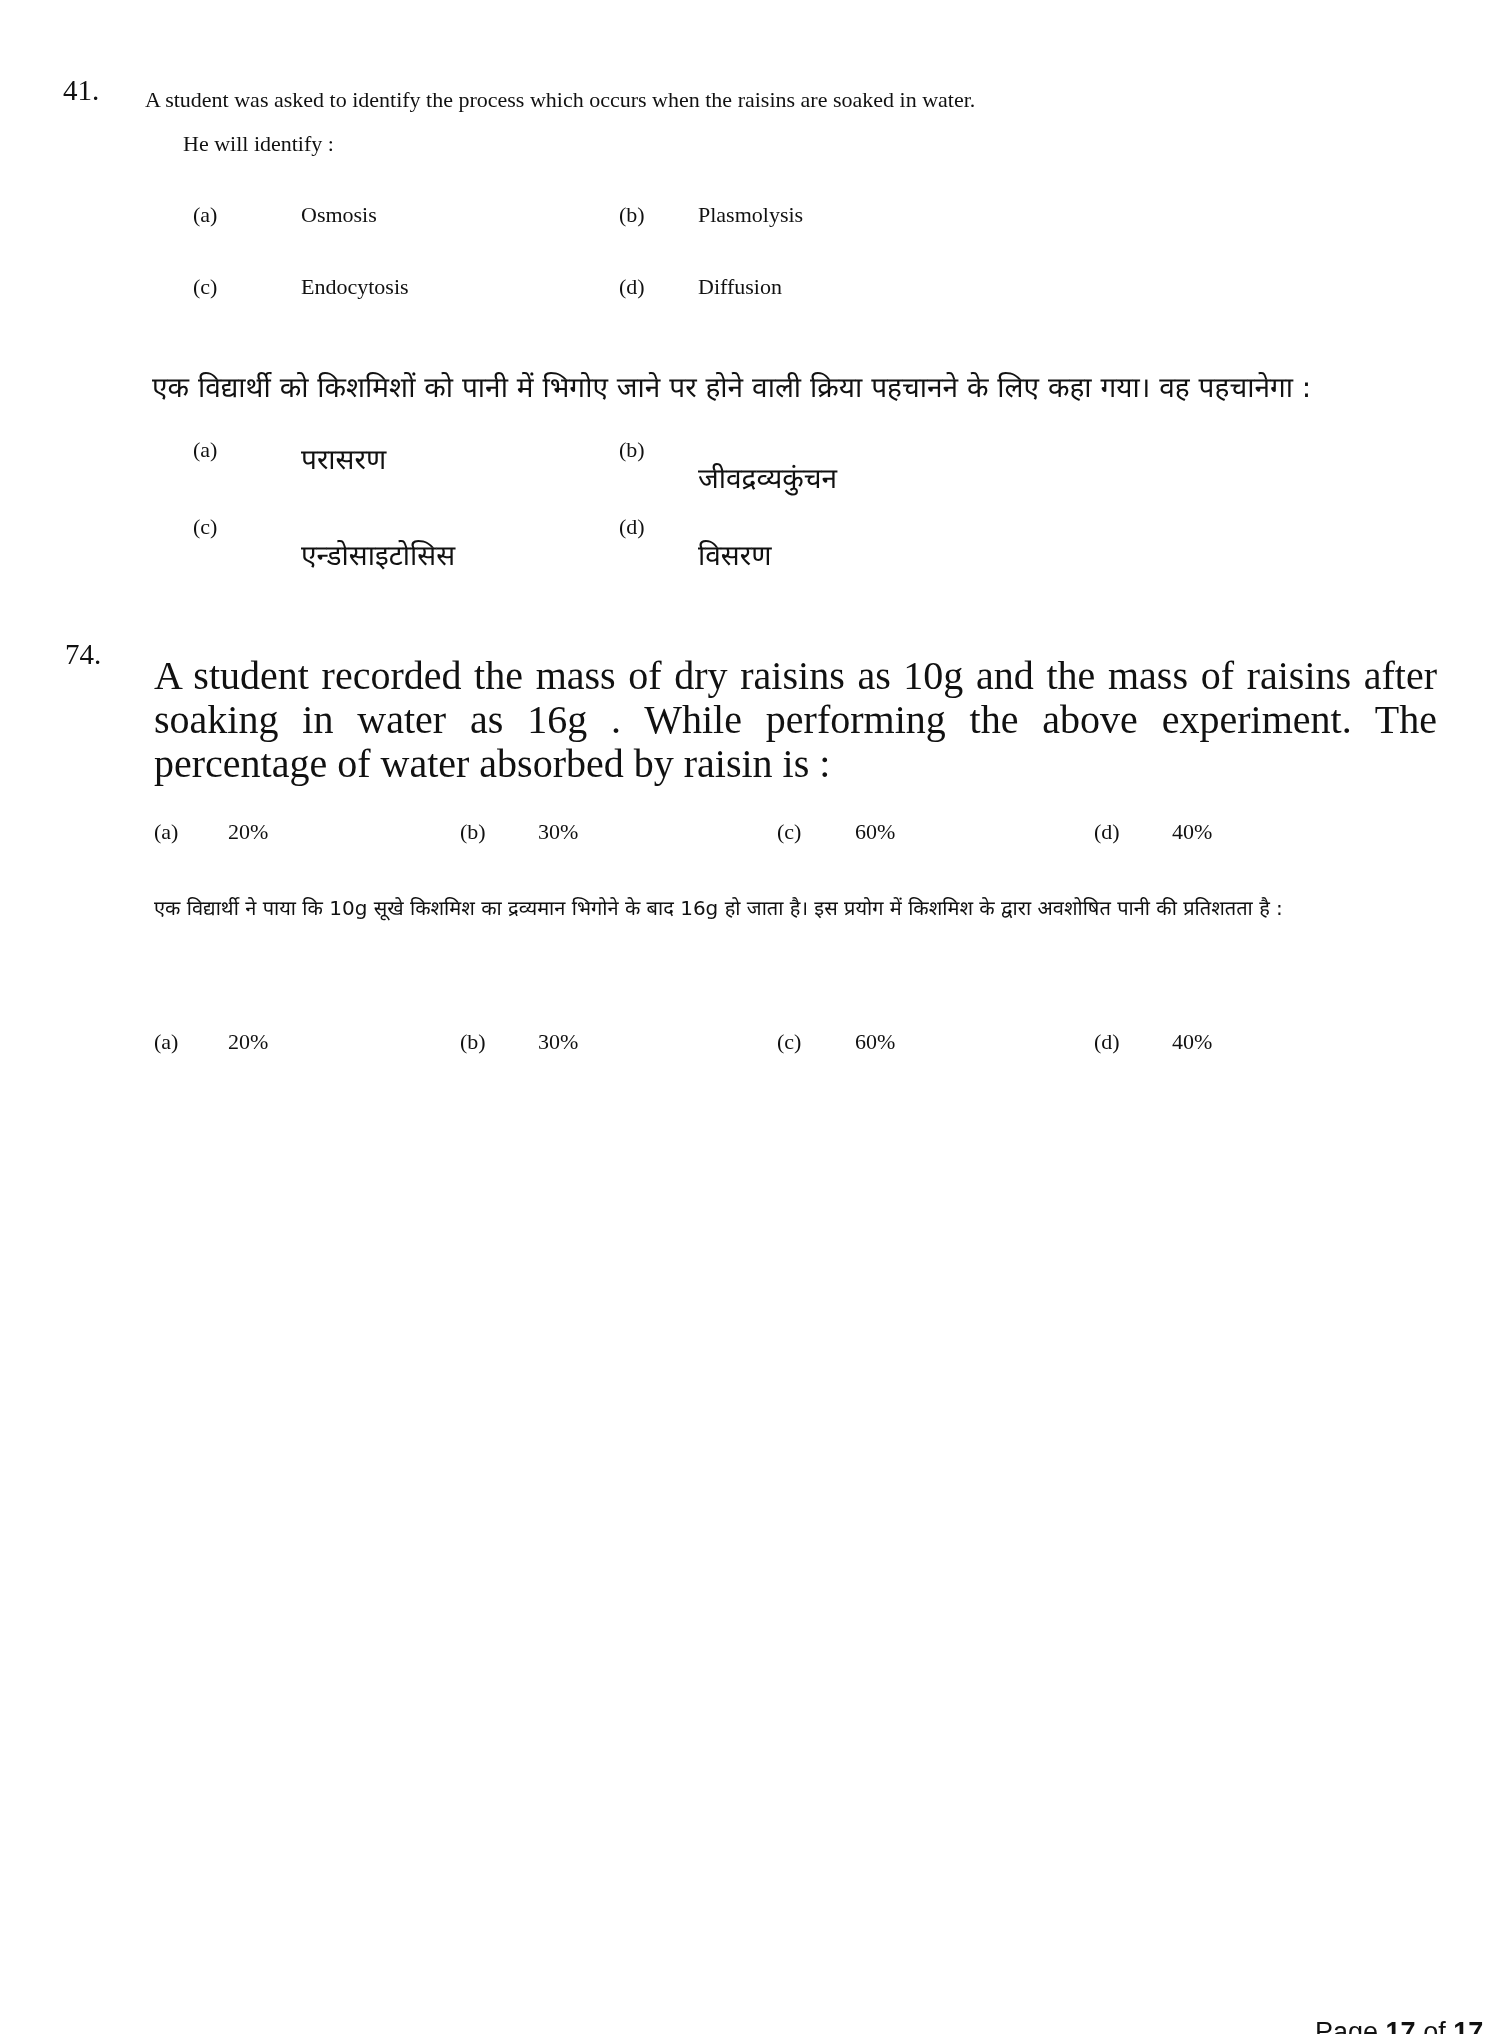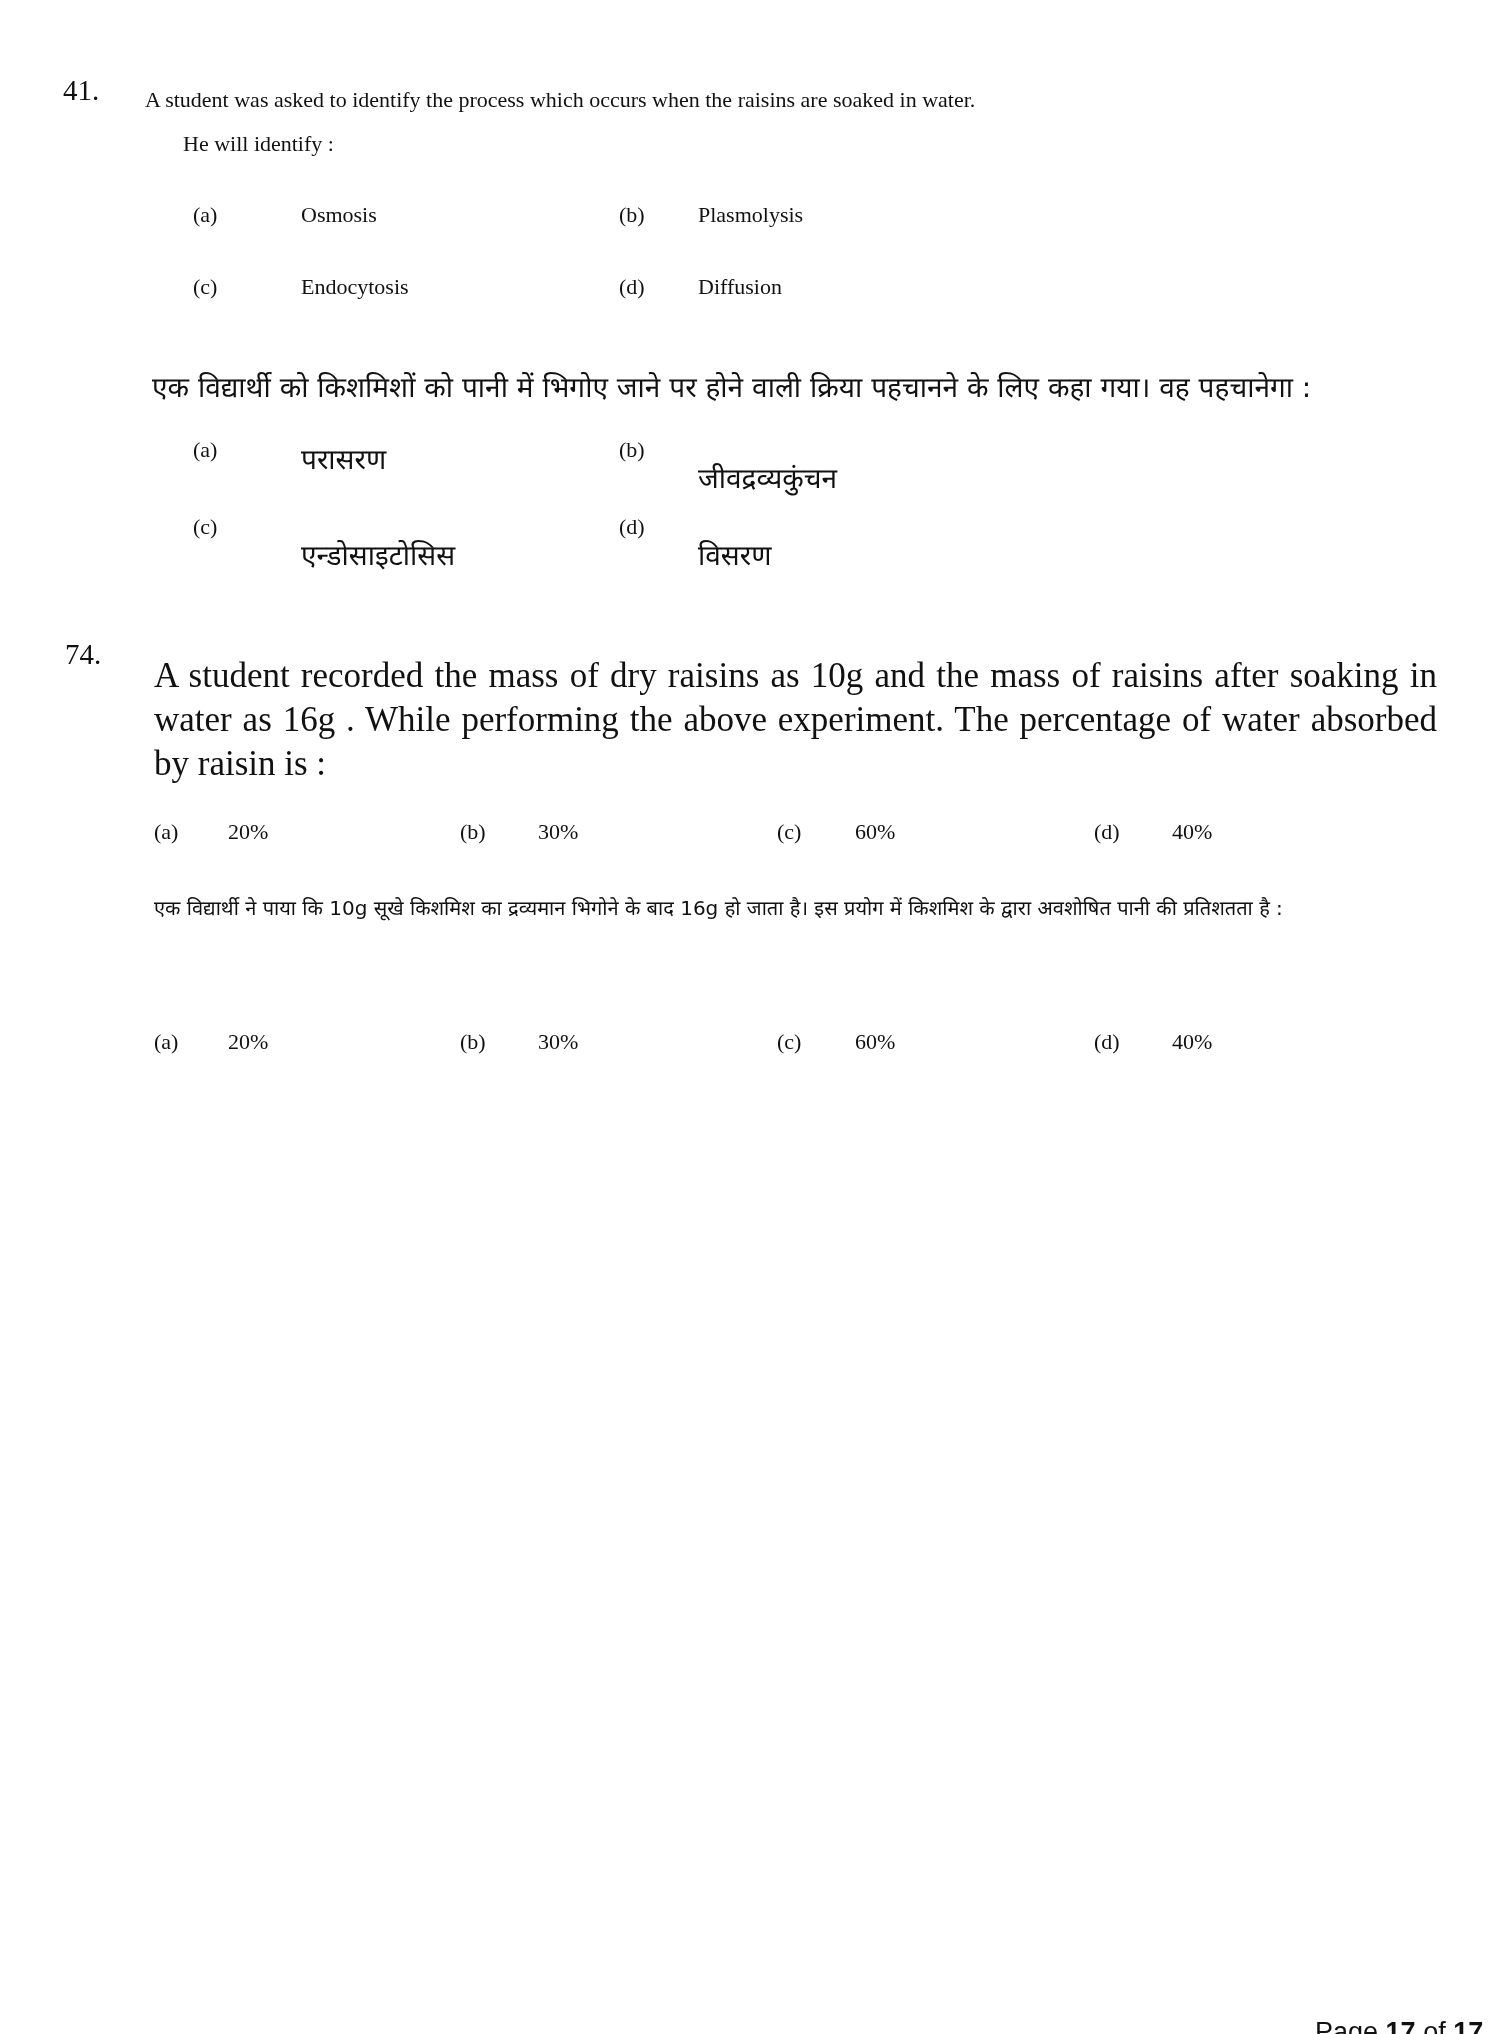--- a/index.html
+++ b/index.html
@@ -1,21 +1,21 @@
 <!DOCTYPE html>
 <html><head>
 <meta charset="utf-8">
 <style>
   html, body { margin: 0; padding: 0; background: #ffffff; }
   body { width: 1505px; height: 2034px; position: relative; overflow: hidden; color: #111111; }
   .abs { position: absolute; white-space: nowrap; line-height: 1; }
   .en { font-family: Liberation Serif, serif; font-size: 22px; }
   .hi { font-family: "DejaVu Sans", "Liberation Sans", sans-serif; font-size: 28px; margin-top: 28px; }
   .qnum { font-family: "Liberation Serif", serif; font-size: 29px; font-weight: normal; }
-  .para { position: absolute; font-family: "Liberation Serif", "DejaVu Serif", serif; font-size: 35px; line-height: 44px; text-align: justify; text-align-last: left; }
+  .para { position: absolute; font-family: "Liberation Serif", "DejaVu Serif", serif; font-size: 40px; line-height: 44px; text-align: justify; text-align-last: left; }
   .para-hi { position: absolute; font-family: "DejaVu Sans", "Liberation Sans", sans-serif; font-size: 20px; line-height: 53px; text-align: justify; text-align-last: left; }
   .footer { position: absolute; font-family: "Liberation Sans", "DejaVu Sans", sans-serif; font-size: 27px; white-space: nowrap; line-height: 1; }
   .footer b { font-weight: bold; }
 </style>
 </head>
 <body>
 
 <div>
   <div class="abs qnum" style="left:63px; top:76px;">41.</div>
 

